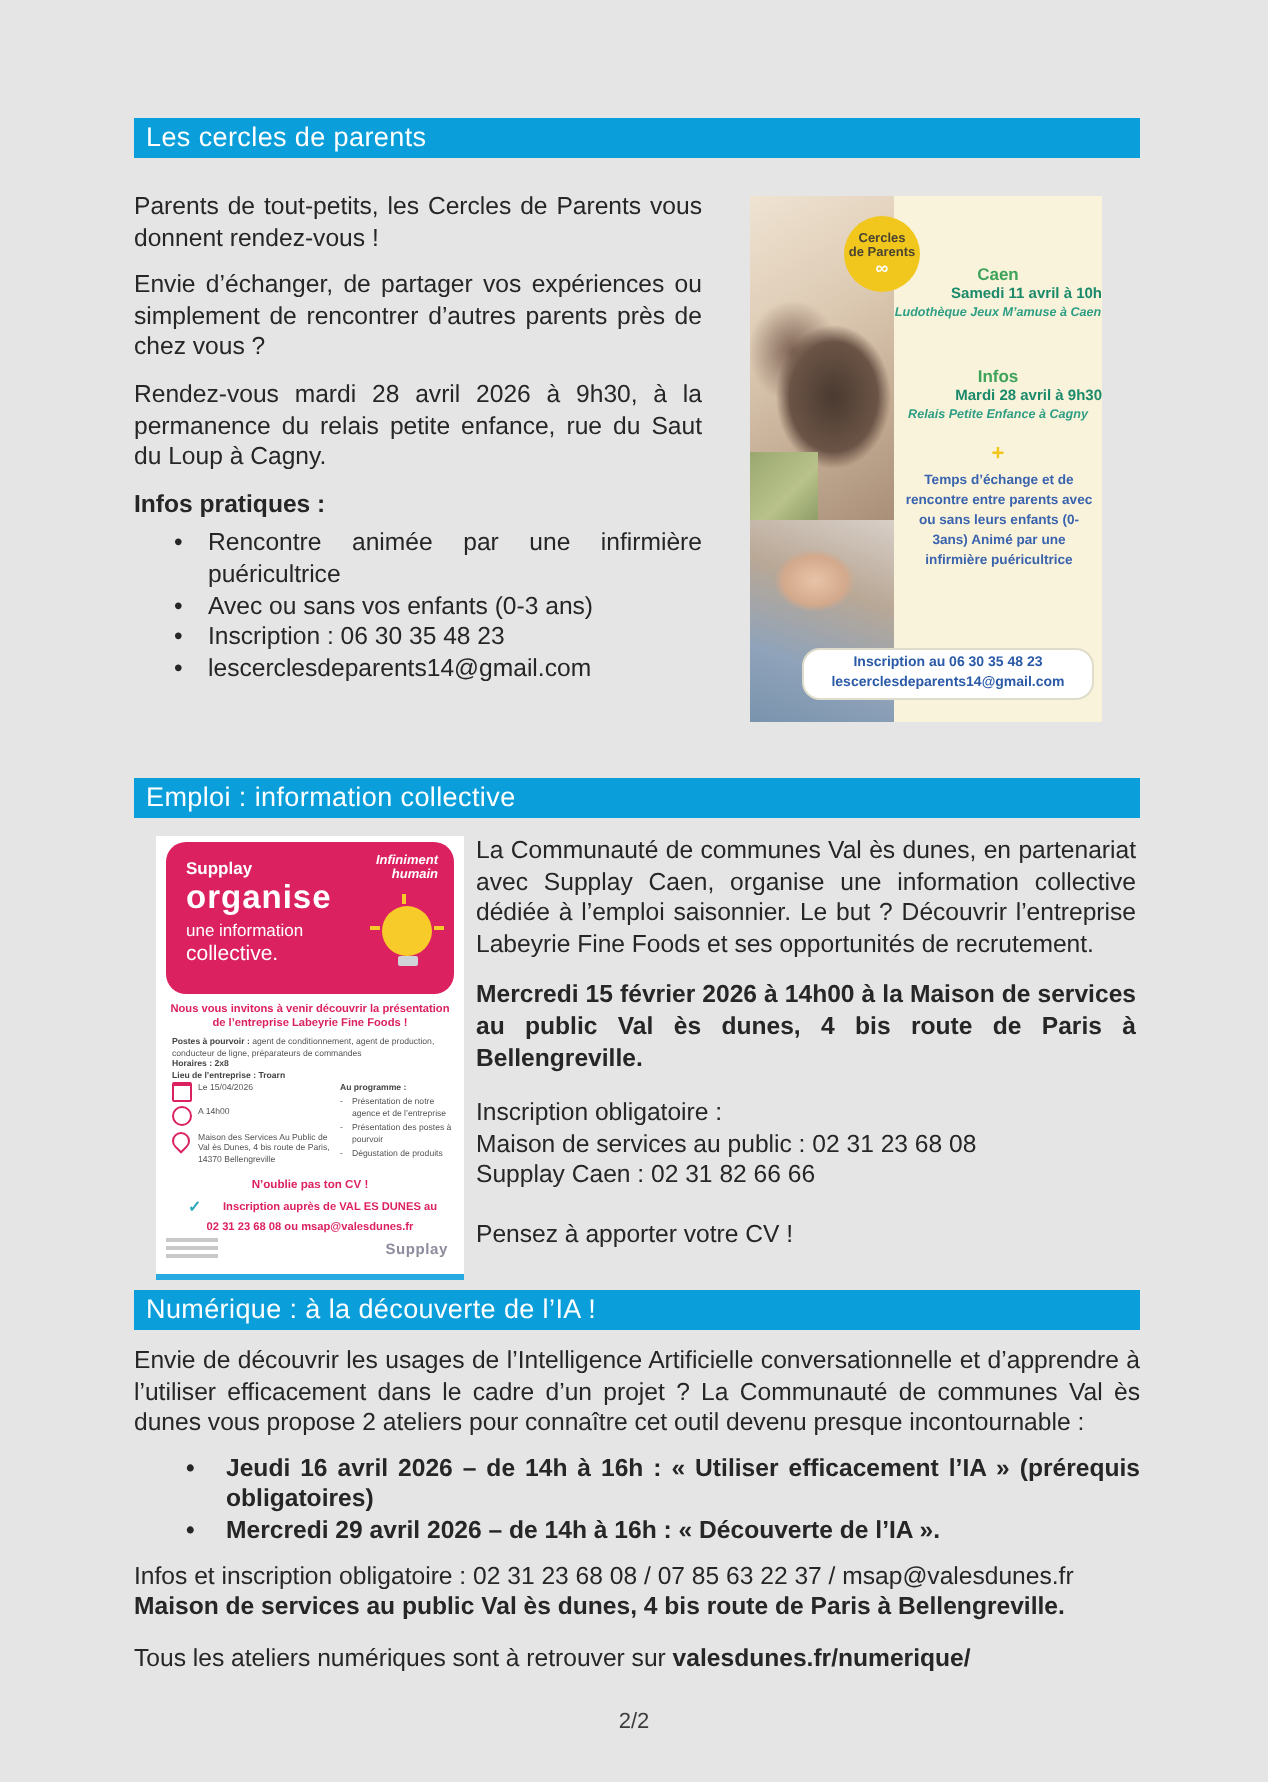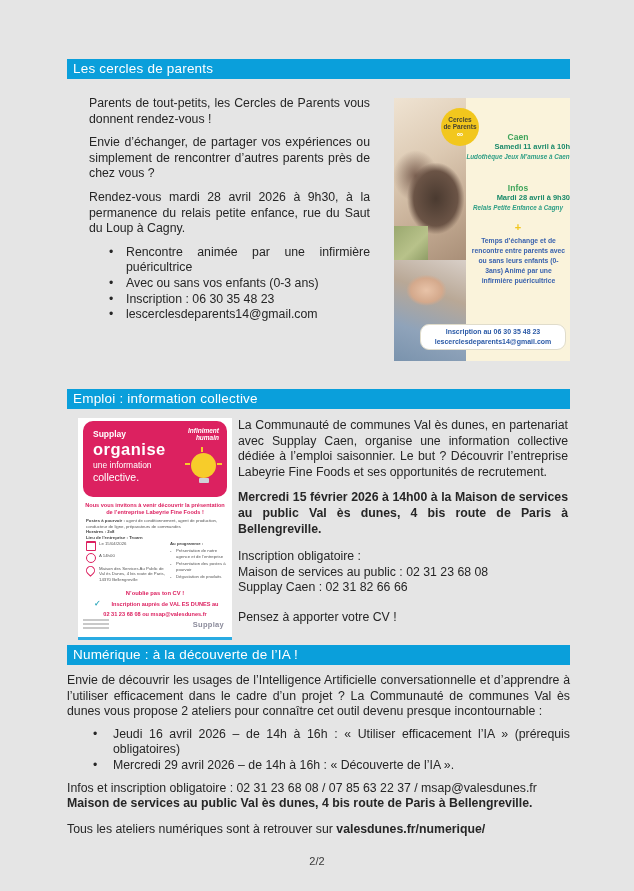--- a/index.html
+++ b/index.html
@@ -12,21 +12,21 @@
          padding-left:6px;letter-spacing:.2px;}
 
   
   .bodytxt{font-size:12.3px;line-height:15.6px;text-align:justify;}
   .b{font-weight:700;}
   p.par{margin:0 0 8px 0;}
   p.par0{margin:0;}
 
   
   .cols1{display:flex;margin-top:17px;height:265px;}
-  .s1-text{width:284px;margin-right:24px;margin-left:22px;}
+  .s1-text{width:284px;margin-right:24px;}
   ul.blist{list-style:none;margin:4px 0 0 0;padding:0 0 0 37px;}
   ul.blist li{position:relative;text-align:justify;}
   ul.blist li::before{content:"•";position:absolute;left:-17px;top:0;}
 
   
   .flyer1{position:relative;width:176px;height:263px;background:#FAF3DB;margin-top:2px;flex:none;}
   .f1-photo-top{position:absolute;left:0;top:0;width:72px;height:162px;
     background:
       radial-gradient(40px 50px at 58% 62%, #4a3a30 0%, #6b5446 55%, rgba(107,84,70,0) 72%),
       radial-gradient(30px 34px at 30% 48%, #7d6253 0%, rgba(125,98,83,0) 75%),
@@ -97,40 +97,41 @@
   .f2-ins1{position:absolute;left:24px;right:4px;top:183px;text-align:center;color:#DC2160;font-weight:700;font-size:5.6px;}
   .f2-ins2{position:absolute;left:4px;right:4px;top:193px;text-align:center;color:#DC2160;font-weight:700;font-size:5.6px;}
   .f2-fineprint{position:absolute;left:5px;top:201px;}
   .f2-fineprint span{display:block;width:26px;height:2px;background:#c9c9c9;margin-bottom:2px;}
   .f2-logo{position:absolute;right:8px;top:202px;color:#8C8C9C;font-weight:700;font-size:7.5px;letter-spacing:.3px;}
   .f2-strip{position:absolute;left:0;right:0;bottom:0;height:3.5px;background:#29ABE2;}
 
   
   .h3m{margin-top:5px;}
   .s3-p1{margin-top:8px;}
-  ul.blist3{list-style:none;margin:7px 0 0 0;padding:0 0 0 46px;font-weight:400;}
+  ul.blist3{list-style:none;margin:7px 0 0 0;padding:0 0 0 46px;font-weight:700;}
   ul.blist3 li{position:relative;text-align:justify;}
   ul.blist3 li::before{content:"•";position:absolute;left:-20px;top:0;}
   .s3-infos{margin-top:7px;}
   .s3-ateliers{margin-top:10px;}
 
   .footer{position:absolute;left:0;top:855px;width:634px;text-align:center;font-size:11px;color:#3a3a3a;}
 </style>
 </head>
 <body>
 
 <div class="page">
   <div class="content">
 
     <div class="sec-h">Les cercles de parents</div>
     <div class="cols1">
       <div class="s1-text bodytxt">
         <p class="par">Parents de tout-petits, les Cercles de Parents vous donnent rendez-vous !</p>
         <p class="par">Envie d’échanger, de partager vos expériences ou simplement de rencontrer d’autres parents près de chez vous ?</p>
         <p class="par">Rendez-vous mardi 28 avril 2026 à 9h30, à la permanence du relais petite enfance, rue du Saut du Loup à Cagny.</p>
+        <p class="par0 b">Infos pratiques :</p>
         <ul class="blist">
           <li>Rencontre animée par une infirmière puéricultrice</li>
           <li>Avec ou sans vos enfants (0-3 ans)</li>
           <li>Inscription : 06 30 35 48 23</li>
           <li>lescerclesdeparents14@gmail.com</li>
         </ul>
       </div>
 
       <div class="flyer1">
         <div class="f1-photo-top"></div>

